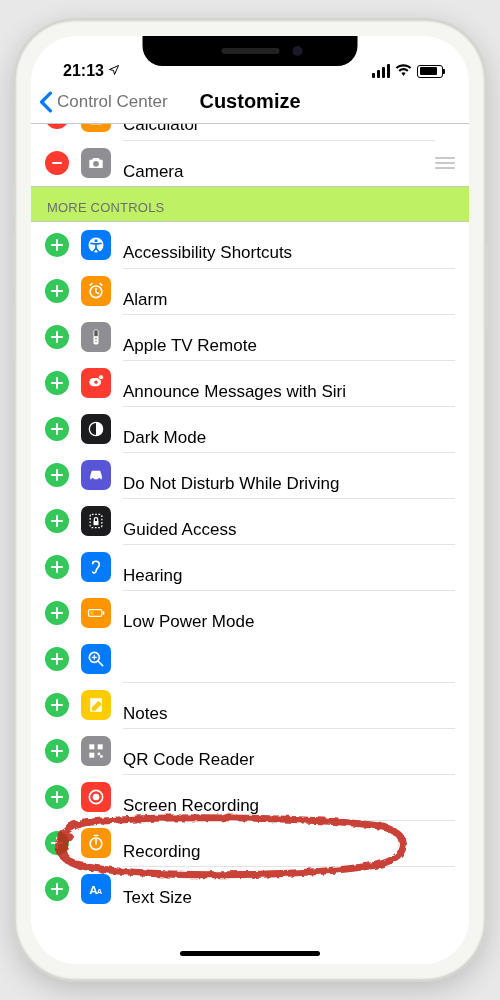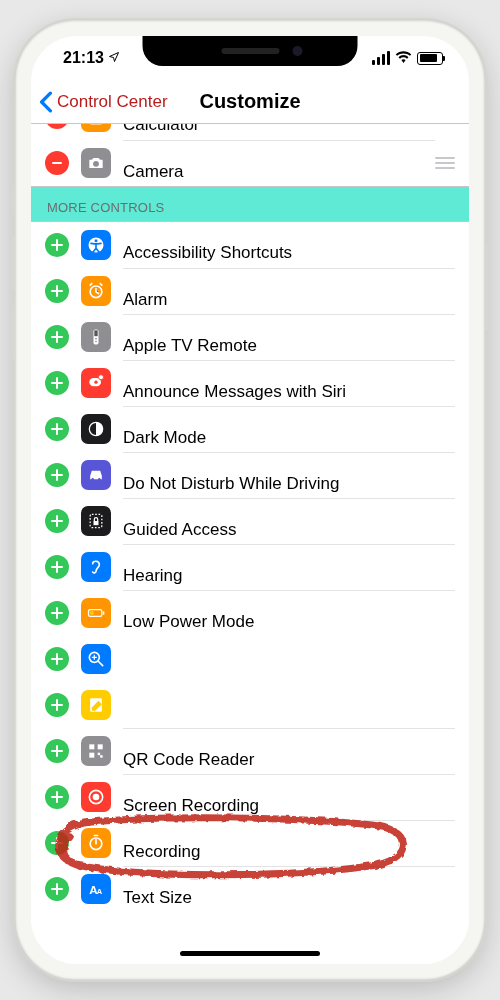--- a/index.html
+++ b/index.html
@@ -53,21 +53,21 @@
       width: 58px; height: 6px; background: #222; border-radius: 3px;
     }
     .notch::after {
       content: "";
       position: absolute; right: 55px; width: 10px; height: 10px; background: #1a1a2a; border-radius: 50%;
     }
     .status-bar {
       height: 44px;
       display: flex;
       justify-content: space-between;
-      align-items: center;
+      align-items: flex-end;
       padding: 0 26px 0 32px;
       font-weight: 600;
       font-size: 16px;
     }
     .status-left { display: flex; align-items: center; gap: 4px; }
     .loc-arrow { display: inline-block; }
     .status-right { display: flex; align-items: center; gap: 5px; }
     .signal { display: flex; gap: 1.5px; align-items: flex-end; }
     .signal span { width: 3.5px; background: #000; border-radius: 1px; }
     .signal span:nth-child(1){height:5px} .signal span:nth-child(2){height:8px}
@@ -76,21 +76,21 @@
     .battery::after { content: ""; position: absolute; right: -3px; top: 3.5px; width: 2px; height: 5px; background: #000; border-radius: 0 1px 1px 0; }
     .battery-fill { background: #000; height: 100%; width: 85%; border-radius: 1px; }
     .nav-bar {
       height: 44px;
       display: flex;
       align-items: center;
       padding: 0 8px;
       border-bottom: 0.5px solid #c6c6c8;
       position: relative;
     }
-    .back { display: flex; align-items: center; color: #b91c1c; font-size: 17px; }
+    .back { display: flex; align-items: center; color: #737373; font-size: 17px; }
     .nav-title {
       position: absolute; left: 50%; transform: translateX(-50%);
       font-weight: 600; font-size: 20px;
     }
     .content {
       height: calc(100% - 88px);
       overflow: hidden;
       background: #fff;
       position: relative;
     }
@@ -123,21 +123,21 @@
       width: 30px; height: 30px; border-radius: 7px;
       margin-right: 12px; flex-shrink: 0;
       display: flex; align-items: center; justify-content: center;
     }
     .row-label { font-size: 17px; margin-top: 16px; }
     .reorder {
       color: #c7c7cc; font-size: 18px; letter-spacing: -1px;
       display: flex; flex-direction: column; gap: 3px;
     }
     .reorder span { width: 20px; height: 2px; background: #c7c7cc; border-radius: 1px; display: block; }
-    .section-gap { height: 36px; background: #5eead4; border-top: 0.5px solid #c6c6c8; border-bottom: 0.5px solid #c6c6c8; display:flex; align-items:flex-end; padding: 0 16px 6px; }
+    .section-gap { height: 36px; background: #bef264; border-top: 0.5px solid #c6c6c8; border-bottom: 0.5px solid #c6c6c8; display:flex; align-items:flex-end; padding: 0 16px 6px; }
     .section-header { font-size: 13px; color: #6d6d72; letter-spacing: 0.2px; }
     .home-indicator {
       position: absolute; bottom: 8px; left: 50%; transform: translateX(-50%);
       width: 140px; height: 5px; background: #000; border-radius: 3px; z-index: 50;
     }
     .highlight-annotation {
       position: absolute;
       pointer-events: none;
       z-index: 200;
     }
@@ -436,20 +436,23 @@
               <svg width="12" height="12" viewBox="0 0 12 12">
                 <path d="M6 1 V11 M1 6 H11" stroke="#fff" stroke-width="2" stroke-linecap="round"></path>
               </svg>
             </div>
           <div class="app-icon" style="background:#ffcc00">
               <svg width="20" height="20" viewBox="0 0 24 24">
                 <rect x="5" y="4" width="14" height="16" rx="1" fill="#fff"></rect>
                 <path d="M15 7 L19 11 L11 19 L7 19 L7 15 Z" fill="#ffcc00"></path>
               </svg>
             </div>
+          <div class="label-wrap">
+              <span class="row-label">Notes</span>
+            </div>
         </div>
 
         <div class="row">
           <div class="action-btn add">
               <svg width="12" height="12" viewBox="0 0 12 12">
                 <path d="M6 1 V11 M1 6 H11" stroke="#fff" stroke-width="2" stroke-linecap="round"></path>
               </svg>
             </div>
           <div class="app-icon" style="background:#8e8e93">
               <svg width="20" height="20" viewBox="0 0 24 24">

